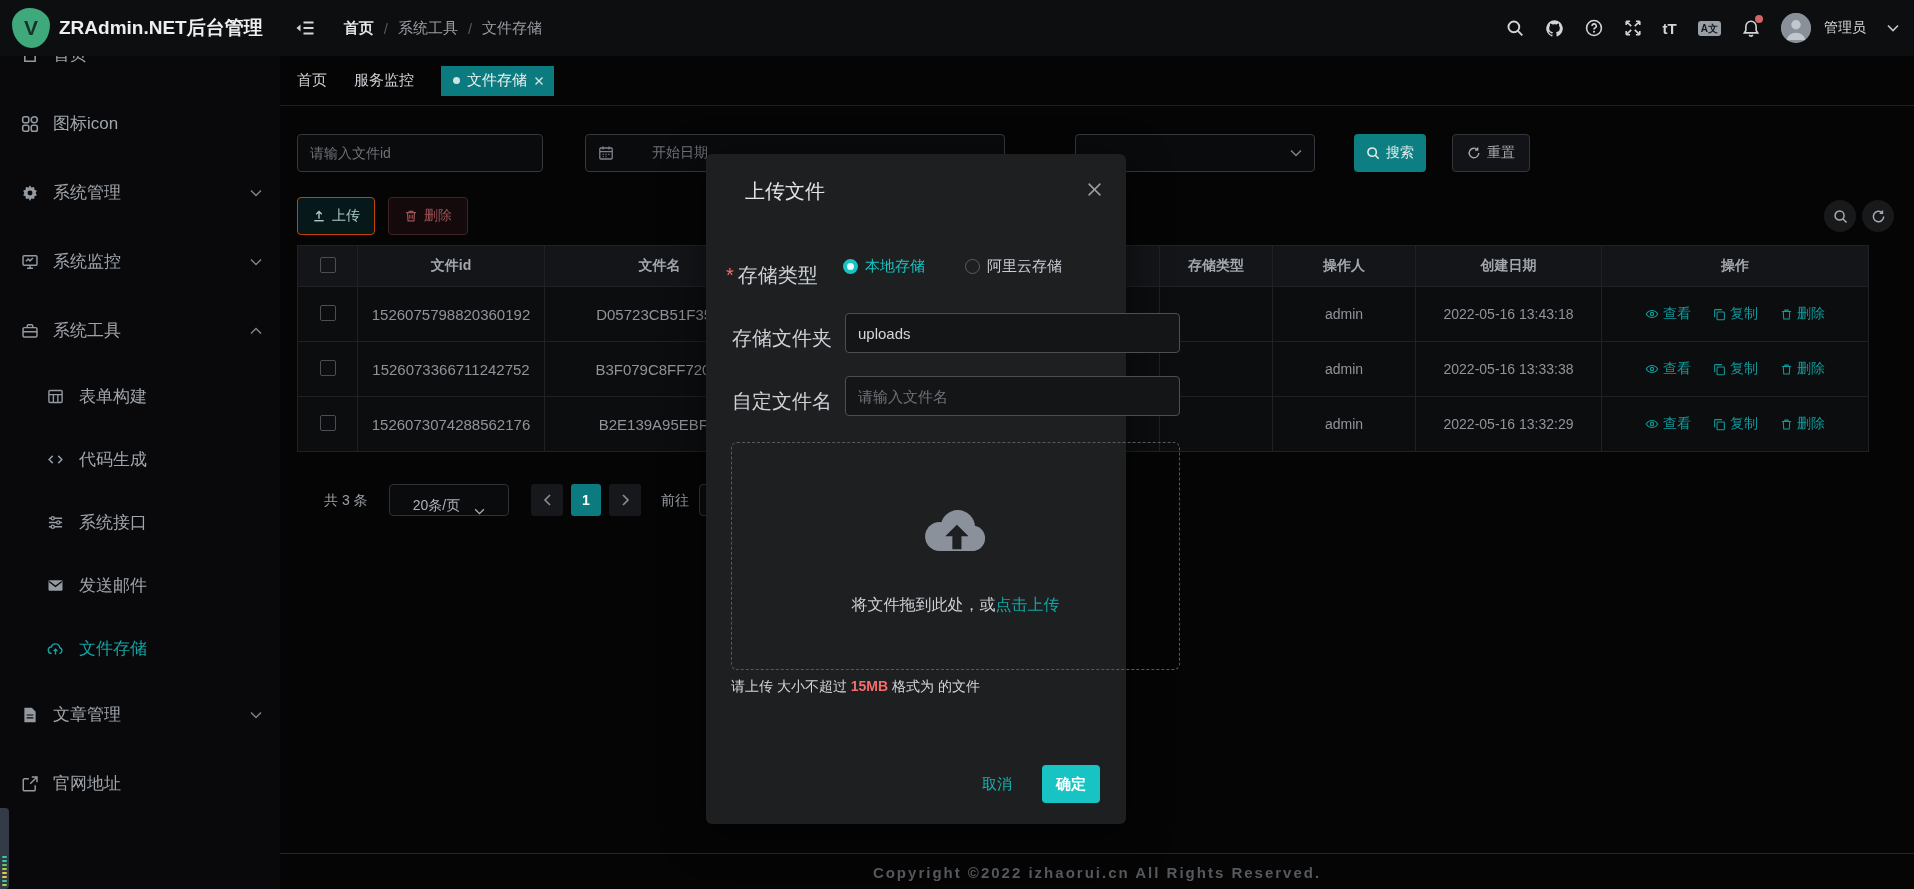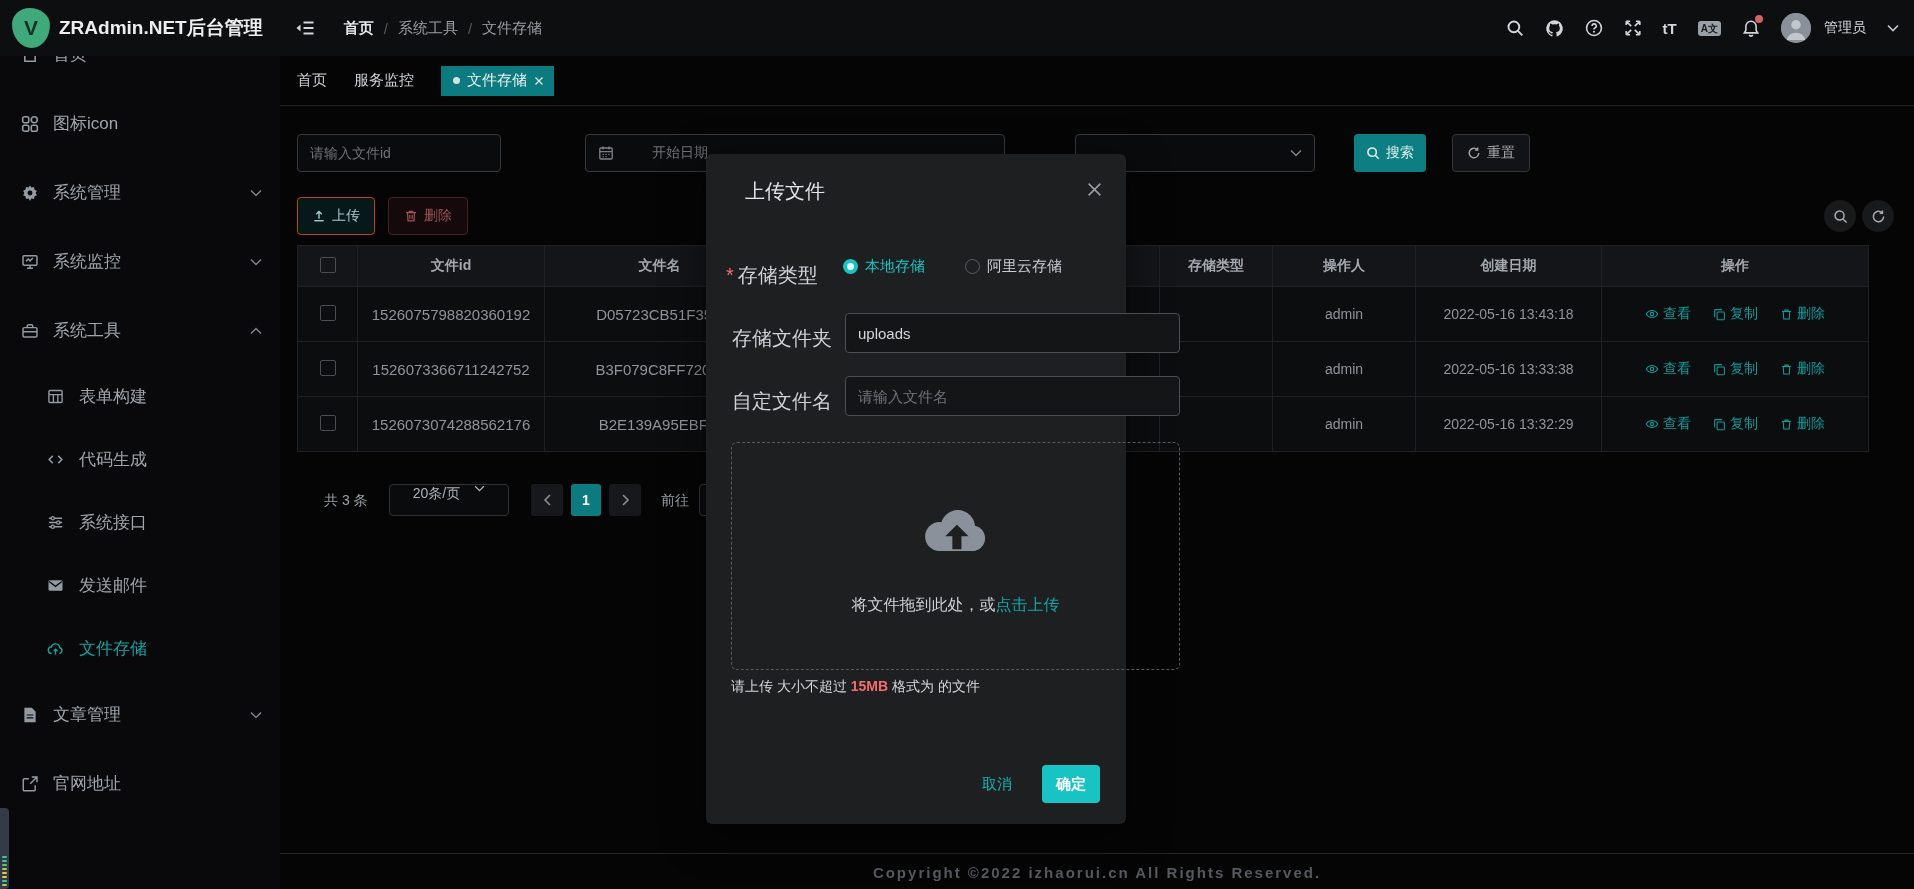--- a/index.html
+++ b/index.html
@@ -54,21 +54,21 @@
   .tab.active{background:#0c7b7f;color:#eef2f2;height:30px;display:flex;align-items:center;
               padding:0 10px 0 12px;gap:7px;}
   .tab-dot{width:7px;height:7px;border-radius:50%;background:#e9eded;opacity:.9;}
   .tab-x{color:#dfe4e4;display:flex;}
 
   
   .inp{background:#0a0b0c;border:1px solid #35383d;border-radius:4px;box-sizing:border-box;
        color:#c6cacf;font-size:14px;}
   input.inp{padding:0 12px;}
   input::placeholder{color:#6e7278;}
-  #f-id{position:absolute;left:297px;top:134px;width:204px;height:38px;}
+  #f-id{position:absolute;left:297px;top:134px;width:246px;height:38px;}
   #f-date{position:absolute;left:585px;top:134px;width:420px;height:38px;display:flex;
           align-items:center;color:#6e7278;font-size:14px;}
   #f-date .cal{margin-left:12px;color:#7d828a;}
   #f-date .ph{margin-left:38px;}
   #f-select{position:absolute;left:1075px;top:134px;width:240px;height:38px;display:flex;
             align-items:center;justify-content:flex-end;color:#7d828a;}
   #f-select .chev{margin-right:12px;}
   .btn{display:flex;align-items:center;justify-content:center;gap:6px;border-radius:4px;
        font-size:14px;cursor:pointer;box-sizing:border-box;}
   #btn-search{position:absolute;left:1354px;top:134px;width:72px;height:38px;background:#0d7f82;color:#e0edec;}
@@ -94,21 +94,21 @@
       background:transparent;cursor:pointer;}
   td.fname{color:#0e8f92;text-align:left;padding-left:7px;font-size:15px;}
   td.fid{color:#9aa0a6;font-size:15px;}
   .op-link{color:#109a9c;display:inline-flex;align-items:center;gap:4px;margin:0 9px;font-size:14px;}
 
   
   #pager{position:absolute;left:297px;top:484px;height:32px;width:800px;font-size:14px;color:#9aa0a6;}
   #pager .pgabs{position:absolute;}
   #pg-total{left:27px;top:8px;}
   #pg-size{left:92px;top:0;width:120px;height:32px;border:1px solid #303236;border-radius:4px;
-           box-sizing:border-box;display:flex;align-items:flex-start;justify-content:center;gap:14px;
+           box-sizing:border-box;display:flex;align-items:flex-end;justify-content:center;gap:14px;
            color:#aeb3b9;cursor:pointer;background:#0a0b0c;}
   .pg-btn{top:0;width:32px;height:32px;background:#17181b;border-radius:3px;display:flex;
           align-items:center;justify-content:center;color:#8a8f95;cursor:pointer;}
   #pg-prev{left:234px;}
   #pg-cur{left:274px;top:0;width:30px;height:32px;background:#0c7b7f;border-radius:3px;color:#fff;
           font-weight:bold;display:flex;align-items:center;justify-content:center;cursor:pointer;}
   #pg-next{left:312px;}
   #pg-goto{left:364px;top:8px;}
   #pg-input{left:402px;top:0;width:80px;height:32px;}
 

